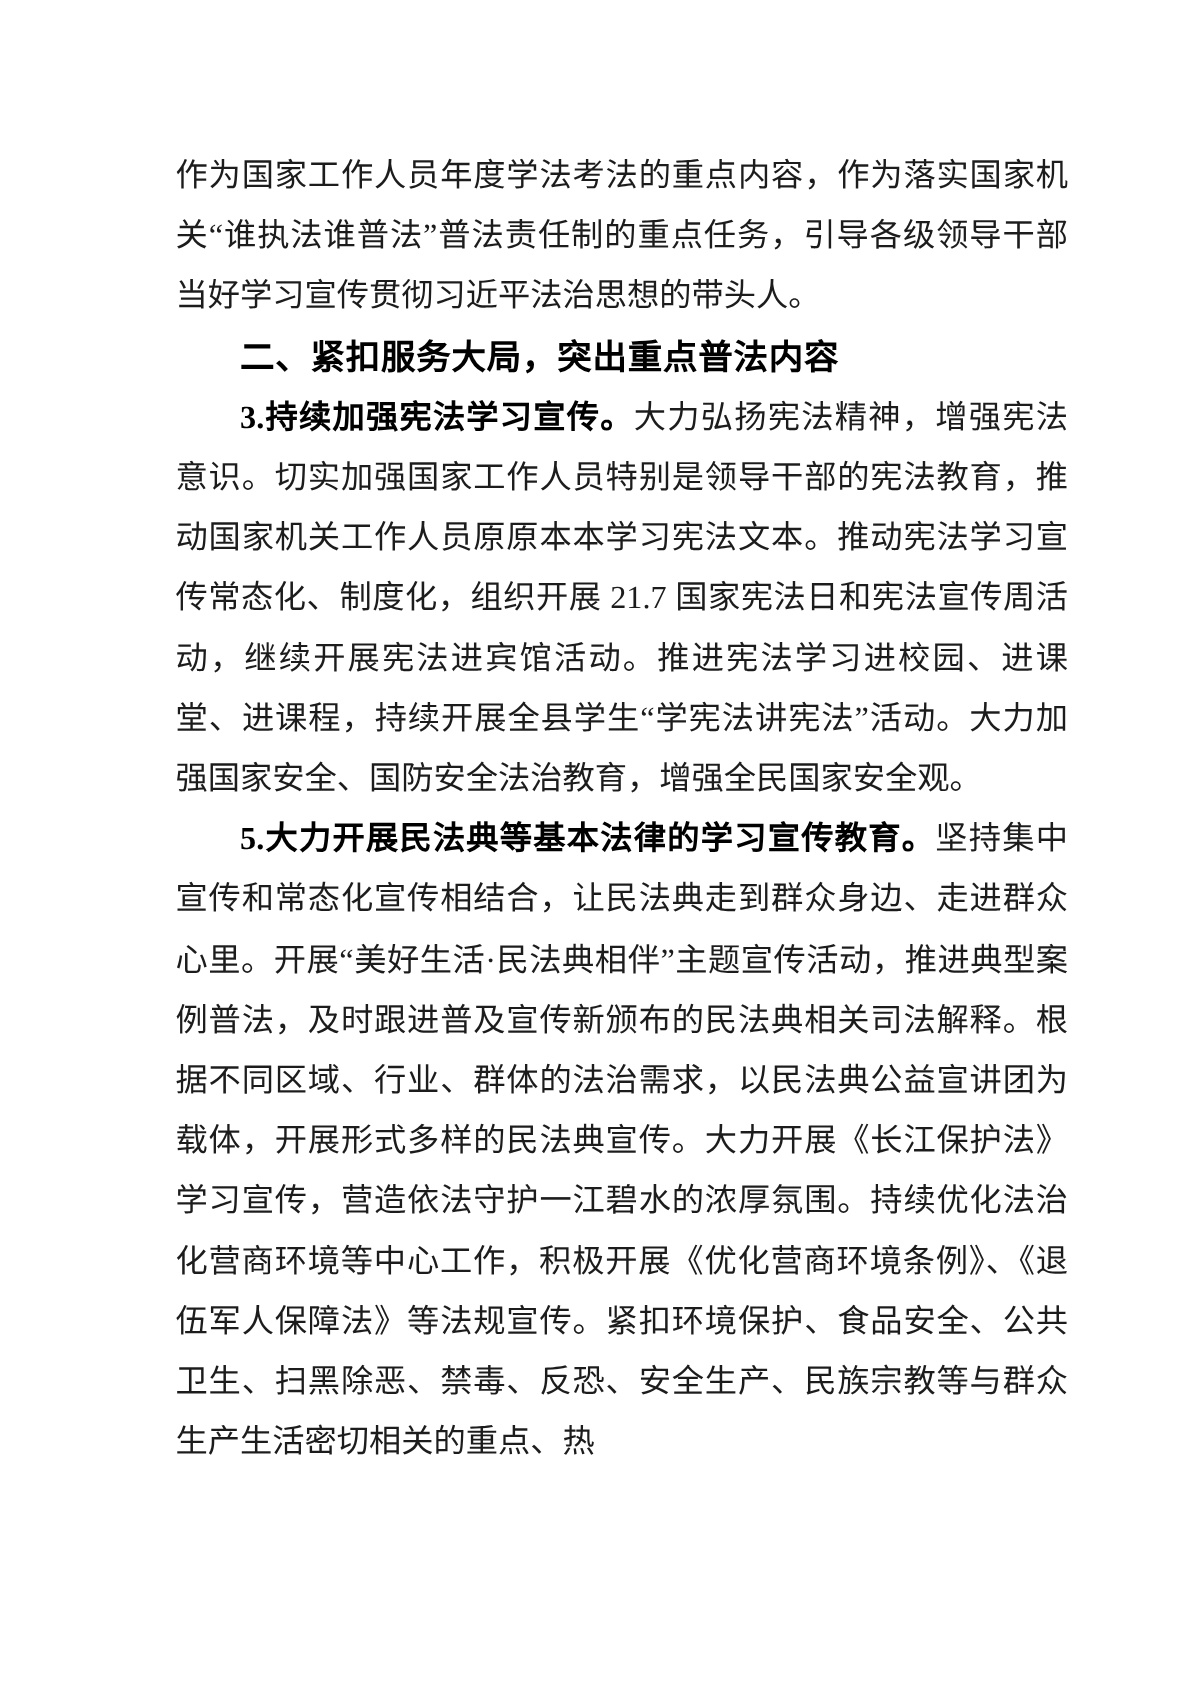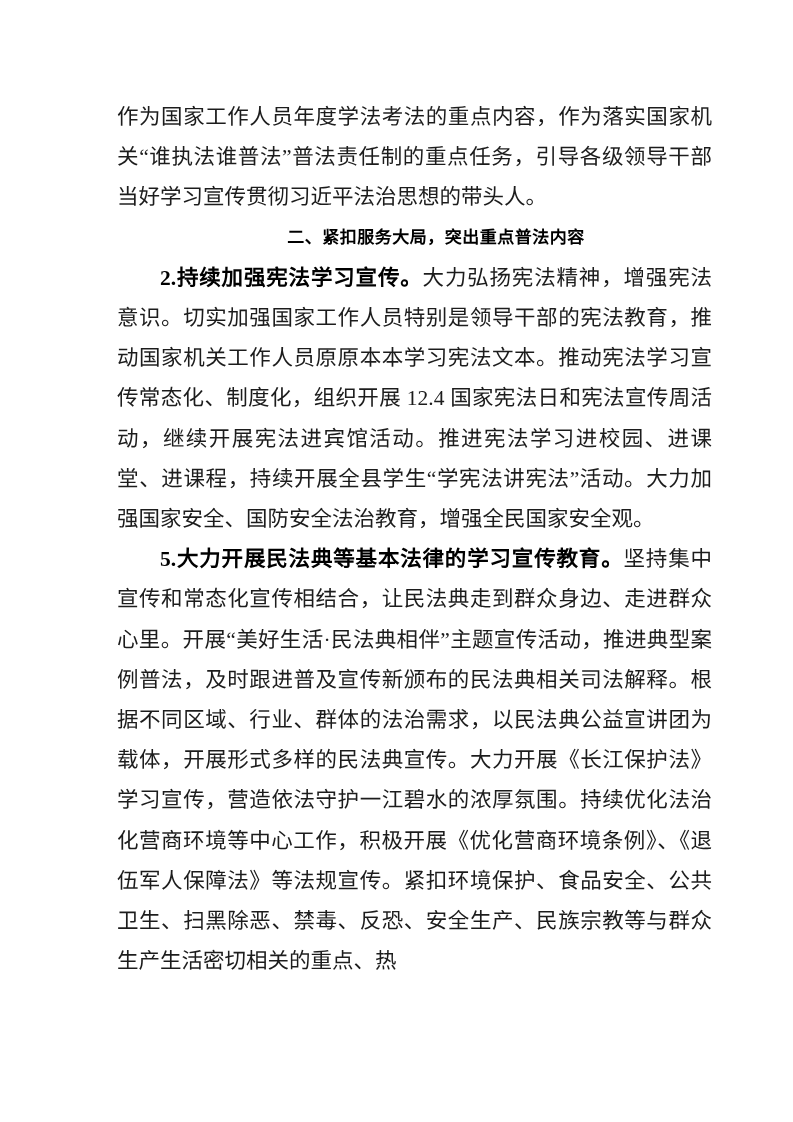--- a/index.html
+++ b/index.html
@@ -27,45 +27,45 @@
   .para {
     margin: 0;
     text-indent: 0;
     text-align-last: left;
   }
   .para.indented {
     text-indent: 43px;
   }
   .section-heading {
     margin: 0;
-    font-family: Liberation Serif, serif;
+    font-family: Liberation Sans, sans-serif;
     font-weight: 700;
-    font-size: 17px;
+    font-size: 23px;
     line-height: 40.2px;
     text-indent: 43px;
     color: #000000;
-    text-align: center;
+    text-align: left;
     letter-spacing: 0.5px;
   }
   .para-lead {
     font-weight: 700;
     color: #000000;
   }
   .para-text {
     font-weight: 400;
   }
 </style>
 </head>
 <body>
 
 <div class="page">
   <main class="text-block">
 
     <p class="para">作为国家工作人员年度学法考法的重点内容，作为落实国家机关“谁执法谁普法”普法责任制的重点任务，引导各级领导干部当好学习宣传贯彻习近平法治思想的带头人。</p>
 
     <h2 class="section-heading">二、紧扣服务大局，突出重点普法内容</h2>
 
-    <p class="para indented"><strong class="para-lead">2.持续加强宪法学习宣传。</strong><span class="para-text">大力弘扬宪法精神，增强宪法意识。切实加强国家工作人员特别是领导干部的宪法教育，推动国家机关工作人员原原本本学习宪法文本。推动宪法学习宣传常态化、制度化，组织开展 12.4 国家宪法日和宪法宣传周活动，继续开展宪法进宾馆活动。推进宪法学习进校园、进课堂、进课程，持续开展全县学生“学宪法讲宪法”活动。大力加强国家安全、国防安全法治教育，增强全民国家安全观。</span></p>
+    <p class="para indented"><strong class="para-lead">3.持续加强宪法学习宣传。</strong><span class="para-text">大力弘扬宪法精神，增强宪法意识。切实加强国家工作人员特别是领导干部的宪法教育，推动国家机关工作人员原原本本学习宪法文本。推动宪法学习宣传常态化、制度化，组织开展 21.7 国家宪法日和宪法宣传周活动，继续开展宪法进宾馆活动。推进宪法学习进校园、进课堂、进课程，持续开展全县学生“学宪法讲宪法”活动。大力加强国家安全、国防安全法治教育，增强全民国家安全观。</span></p>
 
     <p class="para indented"><strong class="para-lead">5.大力开展民法典等基本法律的学习宣传教育。</strong><span class="para-text">坚持集中宣传和常态化宣传相结合，让民法典走到群众身边、走进群众心里。开展“美好生活·民法典相伴”主题宣传活动，推进典型案例普法，及时跟进普及宣传新颁布的民法典相关司法解释。根据不同区域、行业、群体的法治需求，以民法典公益宣讲团为载体，开展形式多样的民法典宣传。大力开展《长江保护法》学习宣传，营造依法守护一江碧水的浓厚氛围。持续优化法治化营商环境等中心工作，积极开展《优化营商环境条例》、《退伍军人保障法》等法规宣传。紧扣环境保护、食品安全、公共卫生、扫黑除恶、禁毒、反恐、安全生产、民族宗教等与群众生产生活密切相关的重点、热</span></p>
 
   </main>
 </div>
 
 </body></html>

